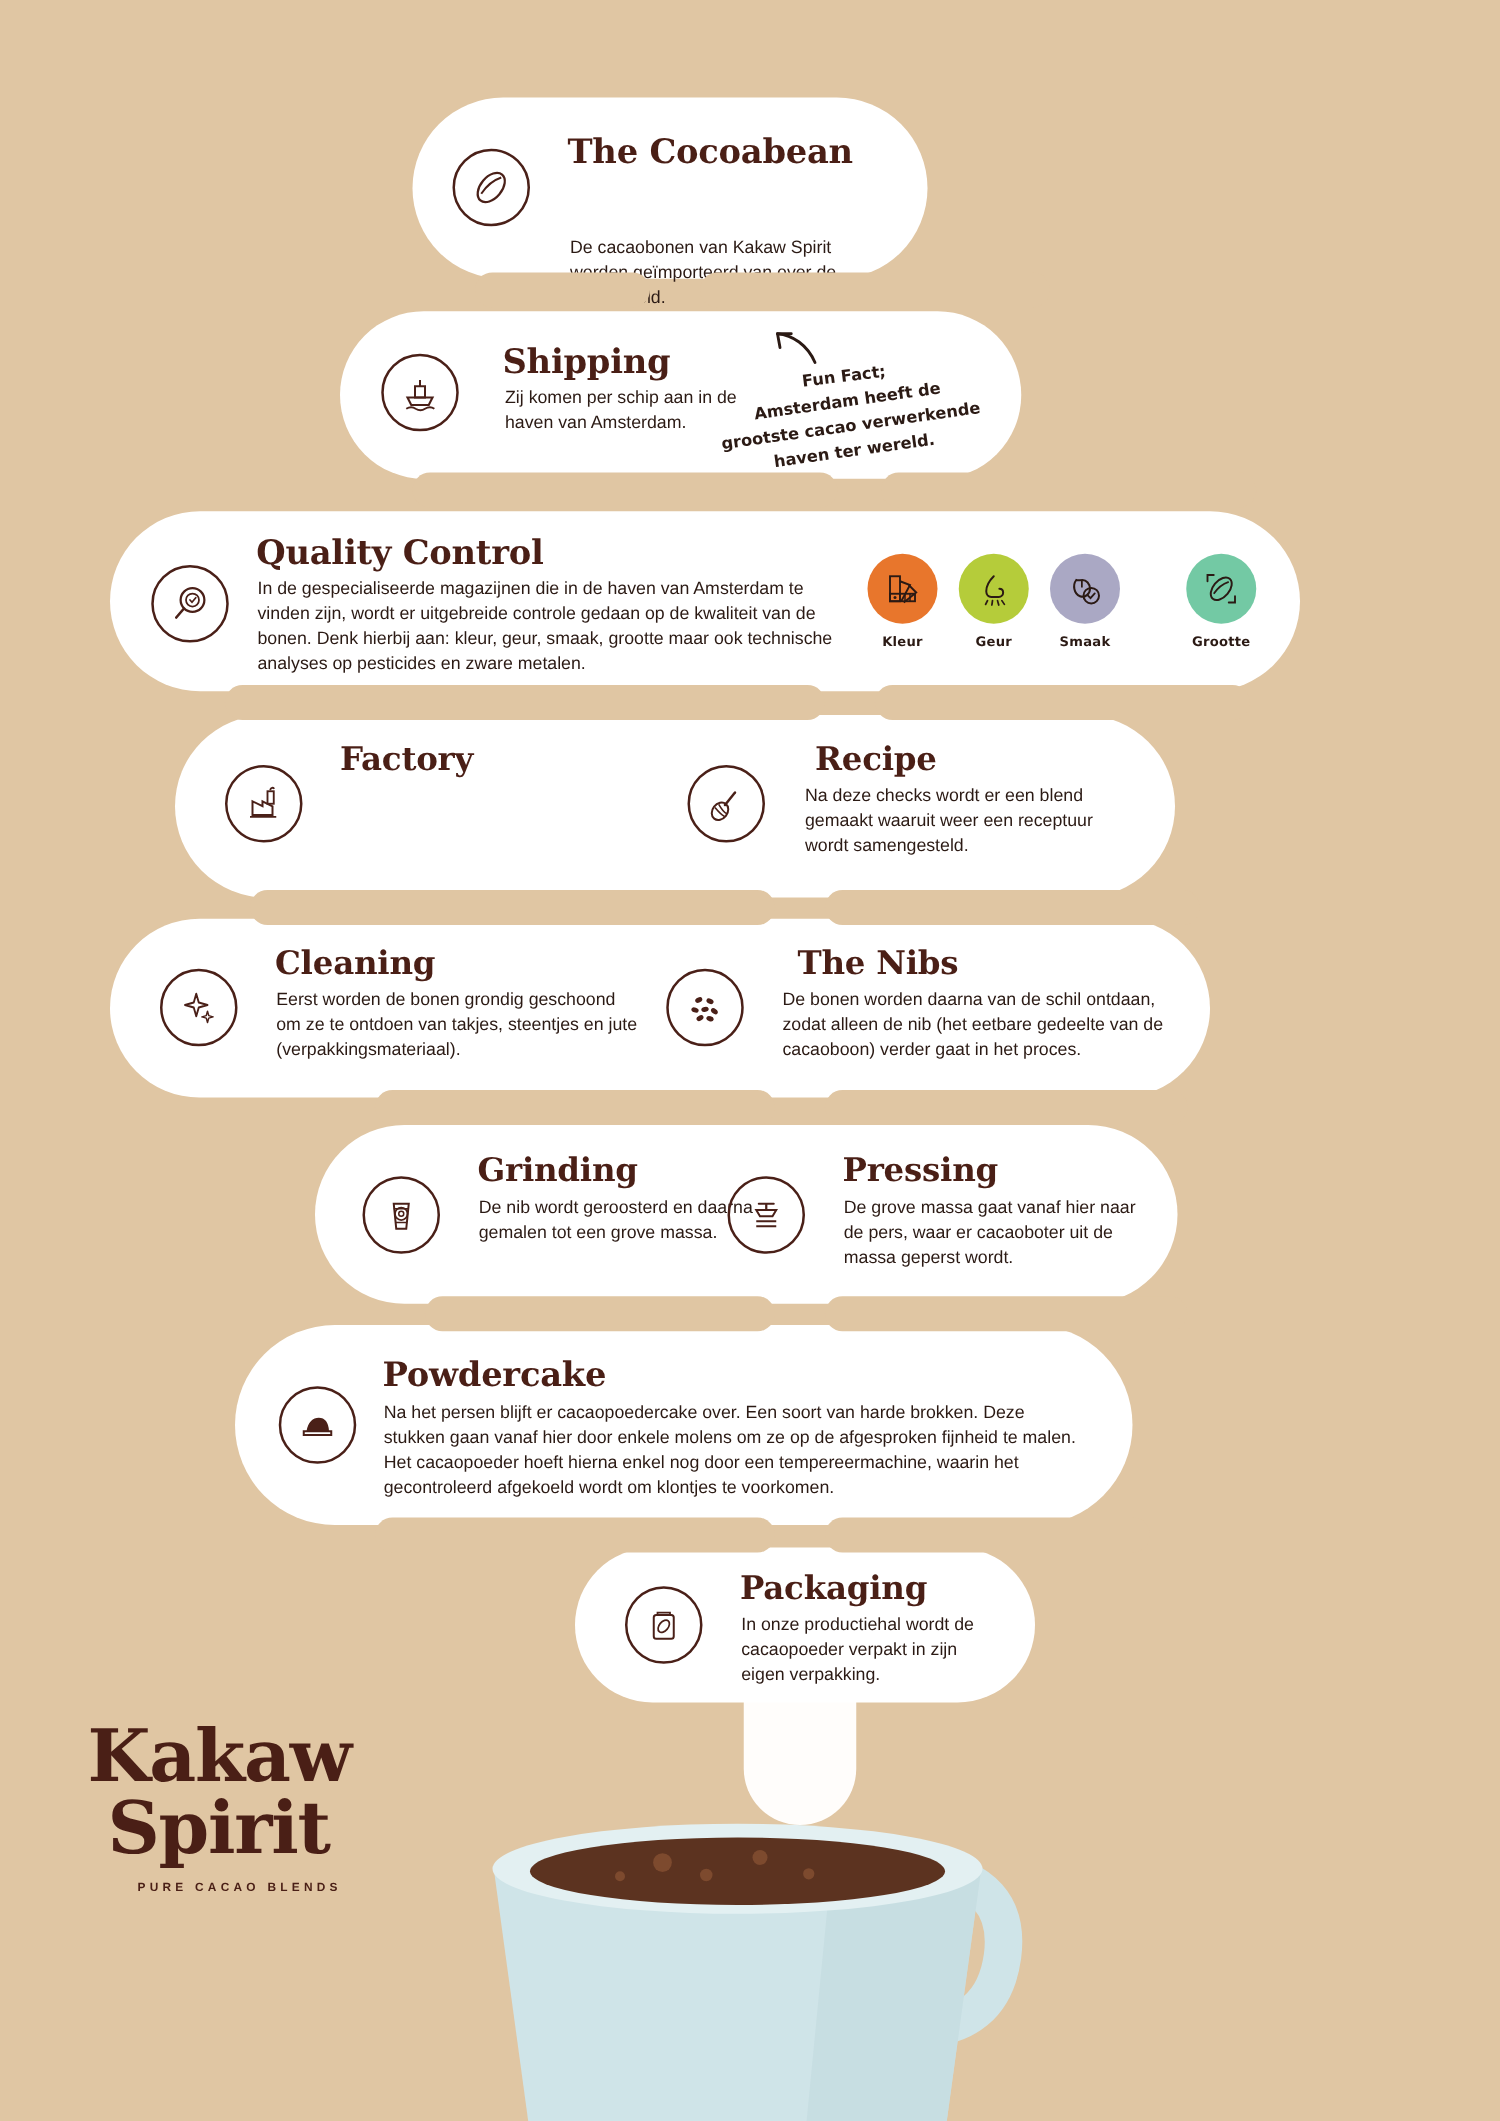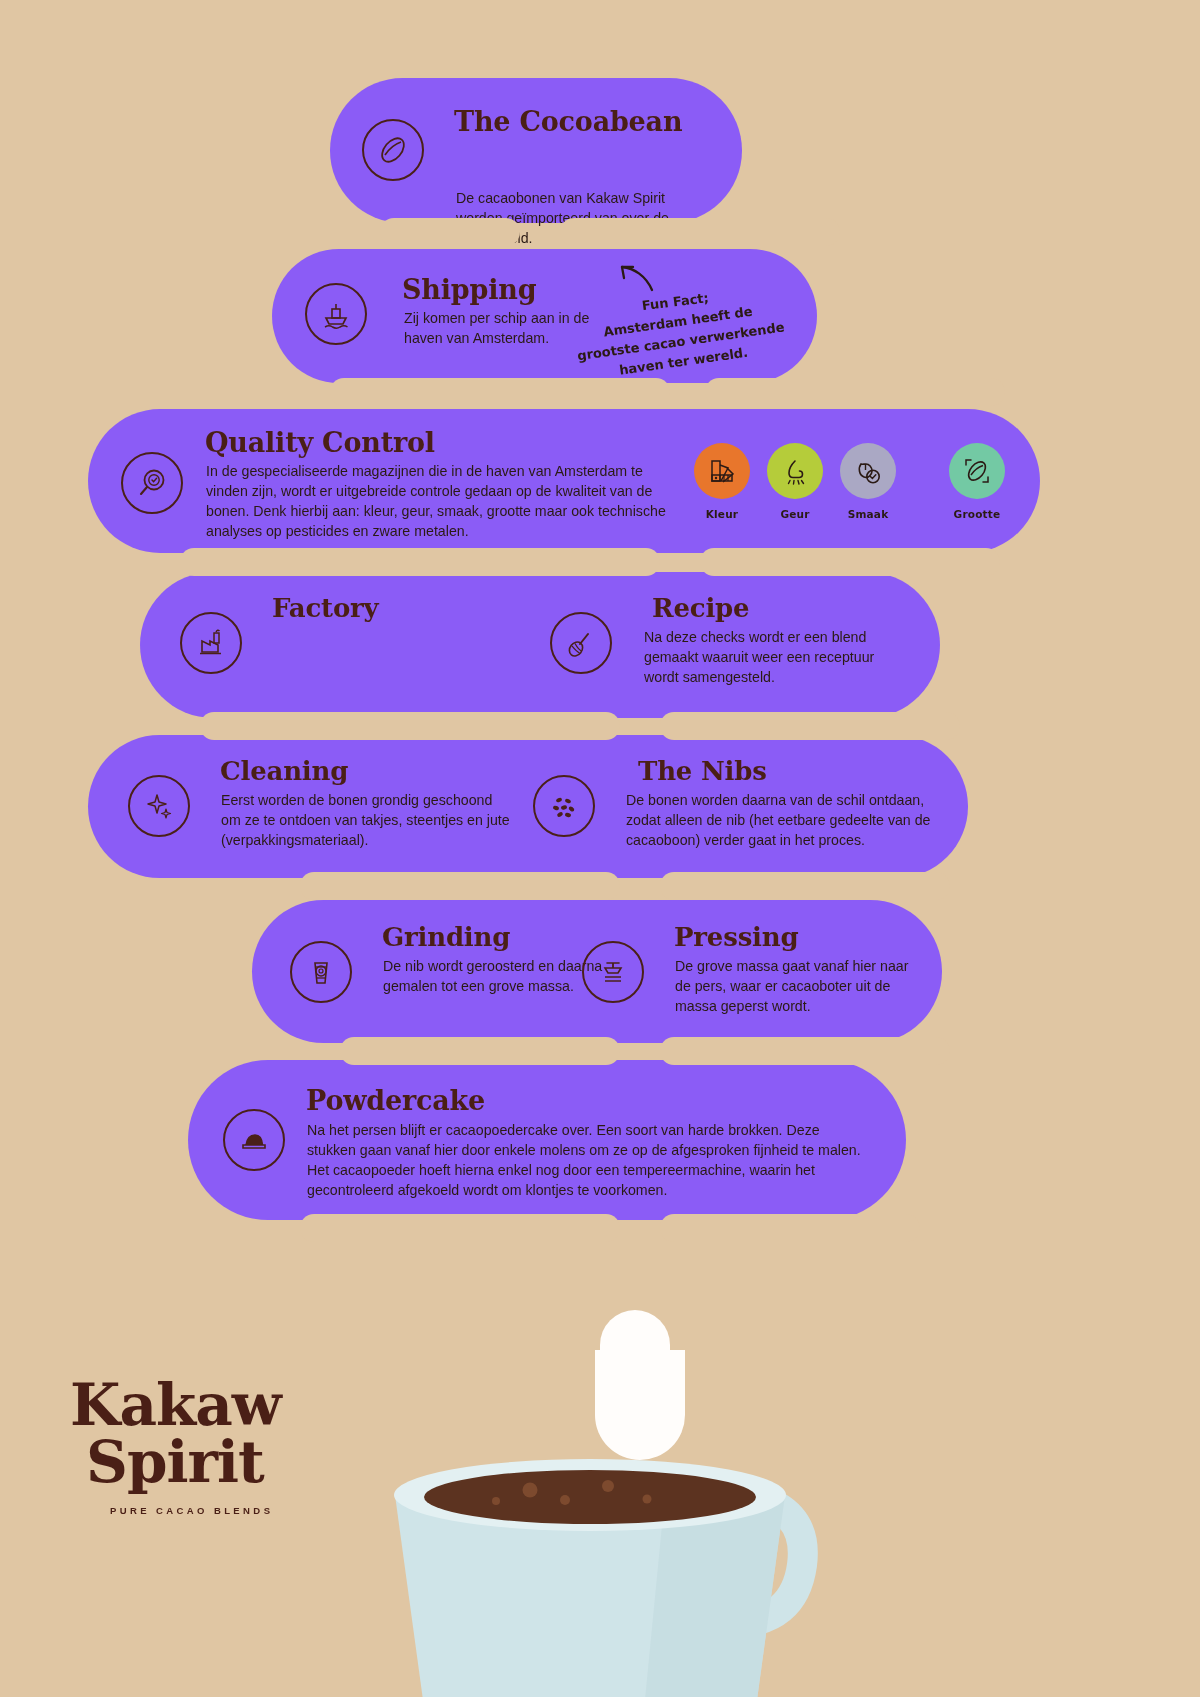--- a/index.html
+++ b/index.html
@@ -8,21 +8,21 @@
     background:#e0c6a3;
     font-family:"Liberation Sans", sans-serif;
     position:relative;
     overflow:hidden;
   }
   .stage { position:absolute; inset:0; }
 
   
   .card {
     position:absolute;
-    background:#8b5cf6;
+    background:#ffffff;
     border-radius:90px;
     z-index:3;
   }
   
   .bridge {
     position:absolute;
     background:#e0c6a3;
     border-radius:20px;
     z-index:4;
   }
@@ -306,20 +306,31 @@
         <path d="M9 22 C10 15 14 12 18 12 C22 12 25 15 25.5 22" fill="#4a2018" stroke="#4a2018" stroke-width="1.5"></path>
       </svg>
     </div>
     <h2 class="title" style="left:118px;top:25px;font-size:27px;">Powdercake</h2>
     <p class="body" style="left:119px;top:60px;width:560px;">Na het persen blijft er cacaopoedercake over. Een soort van harde brokken. Deze stukken gaan vanaf hier door enkele molens om ze op de afgesproken fijnheid te malen. Het cacaopoeder hoeft hierna enkel nog door een tempereermachine, waarin het gecontroleerd afgekoeld wordt om klontjes te voorkomen.</p>
   </div>
 
   <div class="bridge" style="left:300px;top:1214px;width:320px;height:28px;"></div>
   <div class="bridge" style="left:660px;top:1214px;width:260px;height:28px;"></div>
 
+  <div class="card" style="left:460px;top:1238px;width:368px;height:124px;">
+    <div class="icon-circle" style="left:40px;top:31px;width:62px;height:62px;">
+      <svg width="34" height="34" viewBox="0 0 34 34">
+        <rect x="9" y="9" width="16" height="19" rx="2" fill="none" stroke="#4a2018" stroke-width="1.6"></rect>
+        <path d="M12 7 L22 7 L22 9 L12 9 Z" fill="none" stroke="#4a2018" stroke-width="1.4"></path>
+        <ellipse cx="17" cy="18" rx="3.6" ry="5.6" fill="none" stroke="#4a2018" stroke-width="1.4" transform="rotate(40 17 18)"></ellipse>
+      </svg>
+    </div>
+    <h2 class="title" style="left:132px;top:18px;font-size:26px;">Packaging</h2>
+    <p class="body" style="left:133px;top:52px;width:210px;">In onze productiehal wordt de cacaopoeder verpakt in zijn eigen verpakking.</p>
+  </div>
 
   <div class="steam" style="left:595px;top:1350px;width:90px;height:110px;border-radius:0 0 50px 50px;"></div>
 
   <div class="logo">
     <div class="w1">Kakaw</div>
     <div class="w2">Spirit</div>
     <div class="tag">PURE CACAO BLENDS</div>
   </div>
 
   <svg class="mug" style="left:365px;top:1400px;" width="470" height="300" viewBox="0 0 470 300">

